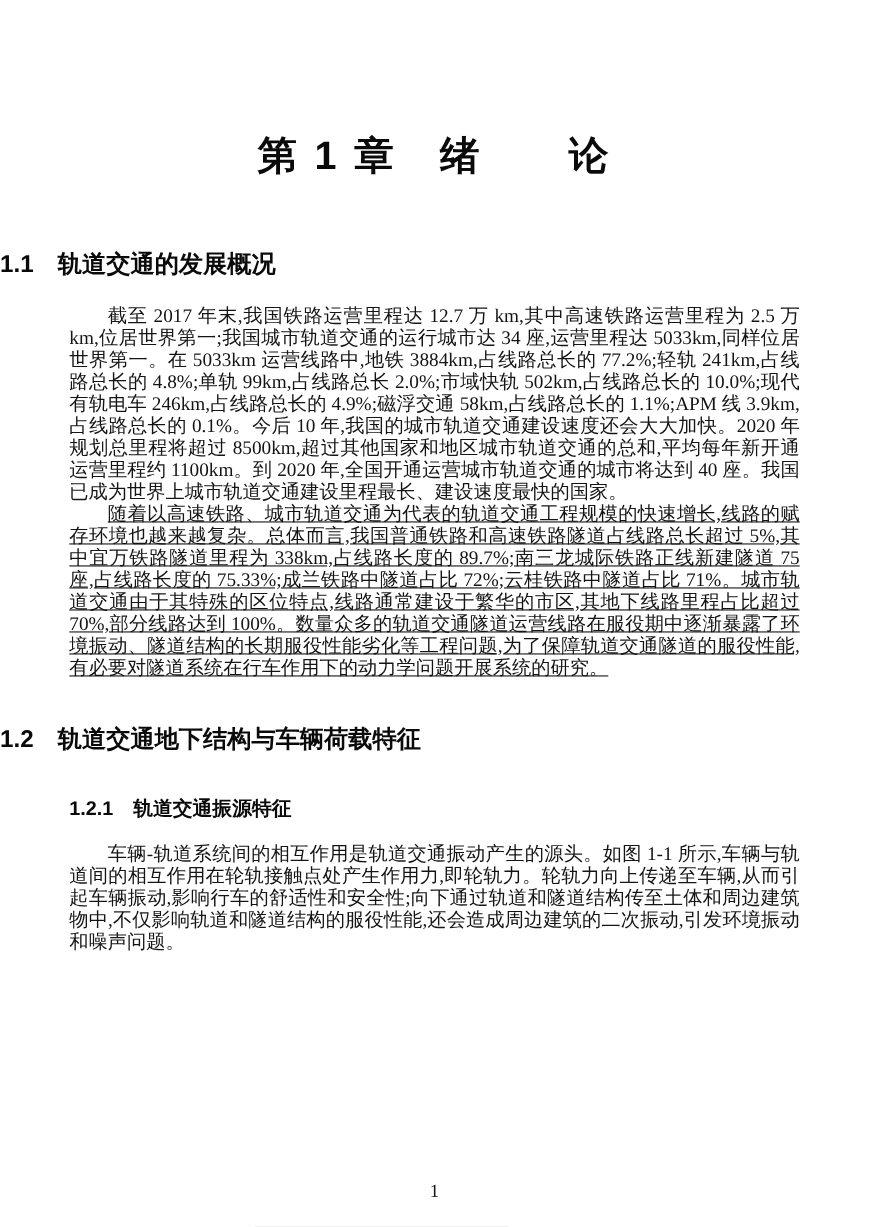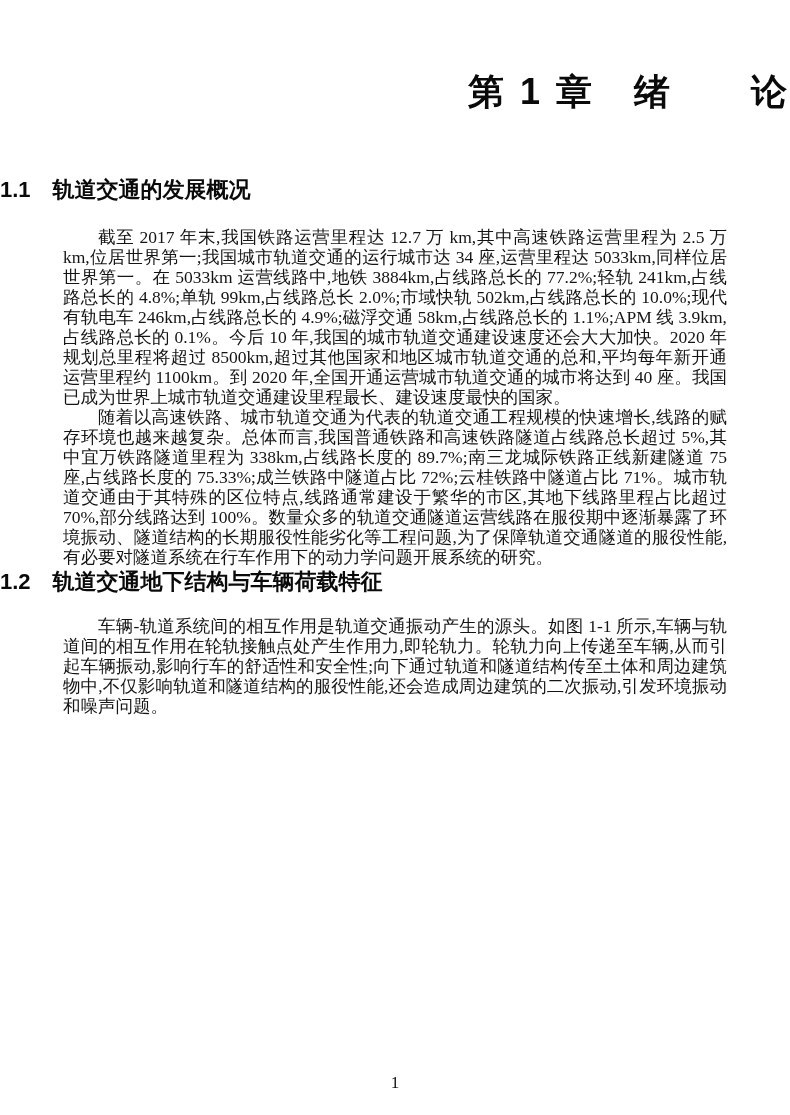--- a/index.html
+++ b/index.html
@@ -13,40 +13,41 @@
     height: 1115px;
     margin: 0 auto;
     background: #ffffff;
     color: #111111;
     font-family: "Liberation Serif", "DejaVu Serif", serif;
     overflow: hidden;
     box-sizing: border-box;
   }
   .chapter-title {
     margin: 0;
-    padding-top: 68px;
-    text-align: right;
+    padding-top: 118px;
+    text-align: center;
     font-family: "Liberation Sans", "DejaVu Sans", sans-serif;
     font-weight: 700;
     font-size: 36px;
     letter-spacing: 3px;
     color: #0a0a0a;
   }
   .section-heading {
     margin: 0;
     text-align: left;
     font-family: "Liberation Sans", "DejaVu Sans", sans-serif;
     font-weight: 700;
     font-size: 22px;
     color: #0a0a0a;
   }
   .section-heading.first {
     margin-top: 58px;
   }
   .section-heading.second {
+    margin-top: 40px;
   }
   .subsection-heading {
     margin: 36px 63px 0 63px;
     text-align: left;
     font-family: "Liberation Sans", "DejaVu Sans", sans-serif;
     font-weight: 700;
     font-size: 18px;
     color: #0a0a0a;
   }
   .body-text {
@@ -59,20 +60,21 @@
   }
   .body-text p {
     margin: 0;
     text-indent: 2em;
   }
   .first-para {
     margin-top: 22px;
   }
   .para-block {
     margin-top: 0;
+    text-decoration: underline;
   }
   .sub-para {
     margin-top: 19px;
   }
   .page-number {
     position: absolute;
     bottom: 22px;
     left: 0;
     width: 100%;
     text-align: center;
@@ -89,20 +91,21 @@
 
   <h2 class="section-heading first">1.1　轨道交通的发展概况</h2>
 
   <div class="body-text first-para">
     <p>截至 2017 年末,我国铁路运营里程达 12.7 万 km,其中高速铁路运营里程为 2.5 万 km,位居世界第一;我国城市轨道交通的运行城市达 34 座,运营里程达 5033km,同样位居世界第一。在 5033km 运营线路中,地铁 3884km,占线路总长的 77.2%;轻轨 241km,占线路总长的 4.8%;单轨 99km,占线路总长 2.0%;市域快轨 502km,占线路总长的 10.0%;现代有轨电车 246km,占线路总长的 4.9%;磁浮交通 58km,占线路总长的 1.1%;APM 线 3.9km,占线路总长的 0.1%。今后 10 年,我国的城市轨道交通建设速度还会大大加快。2020 年规划总里程将超过 8500km,超过其他国家和地区城市轨道交通的总和,平均每年新开通运营里程约 1100km。到 2020 年,全国开通运营城市轨道交通的城市将达到 40 座。我国已成为世界上城市轨道交通建设里程最长、建设速度最快的国家。</p>
     <p class="para-block">随着以高速铁路、城市轨道交通为代表的轨道交通工程规模的快速增长,线路的赋存环境也越来越复杂。总体而言,我国普通铁路和高速铁路隧道占线路总长超过 5%,其中宜万铁路隧道里程为 338km,占线路长度的 89.7%;南三龙城际铁路正线新建隧道 75 座,占线路长度的 75.33%;成兰铁路中隧道占比 72%;云桂铁路中隧道占比 71%。城市轨道交通由于其特殊的区位特点,线路通常建设于繁华的市区,其地下线路里程占比超过 70%,部分线路达到 100%。数量众多的轨道交通隧道运营线路在服役期中逐渐暴露了环境振动、隧道结构的长期服役性能劣化等工程问题,为了保障轨道交通隧道的服役性能,有必要对隧道系统在行车作用下的动力学问题开展系统的研究。</p>
   </div>
 
   <h2 class="section-heading second">1.2　轨道交通地下结构与车辆荷载特征</h2>
 
+  <h3 class="subsection-heading">1.2.1　轨道交通振源特征</h3>
 
   <div class="body-text sub-para">
     <p>车辆-轨道系统间的相互作用是轨道交通振动产生的源头。如图 1-1 所示,车辆与轨道间的相互作用在轮轨接触点处产生作用力,即轮轨力。轮轨力向上传递至车辆,从而引起车辆振动,影响行车的舒适性和安全性;向下通过轨道和隧道结构传至土体和周边建筑物中,不仅影响轨道和隧道结构的服役性能,还会造成周边建筑的二次振动,引发环境振动和噪声问题。</p>
   </div>
 
   <div class="page-number">1</div>
 
 </div>
 
 </body></html>

